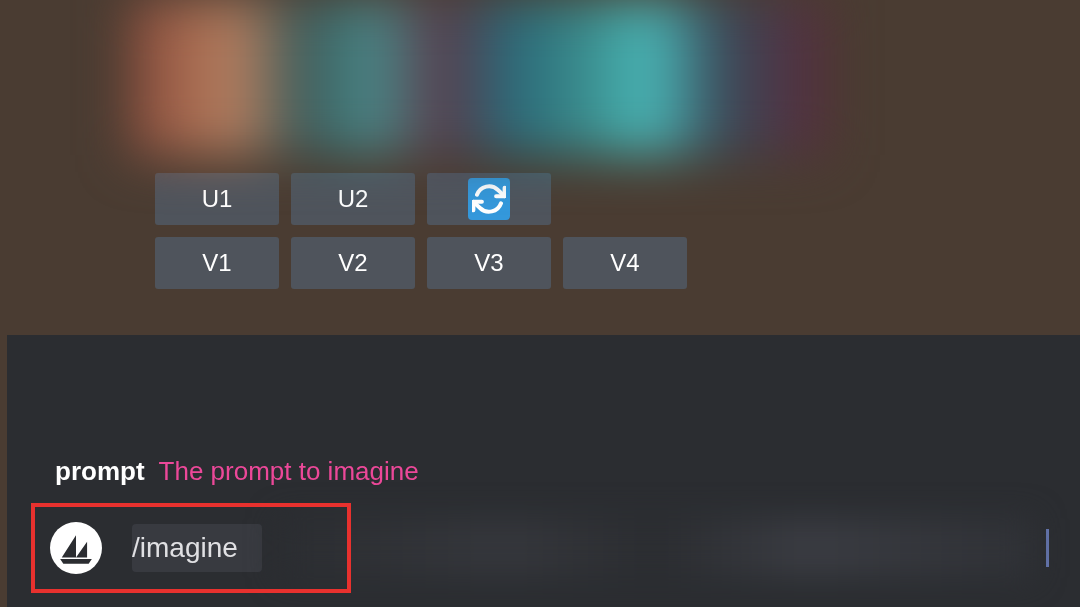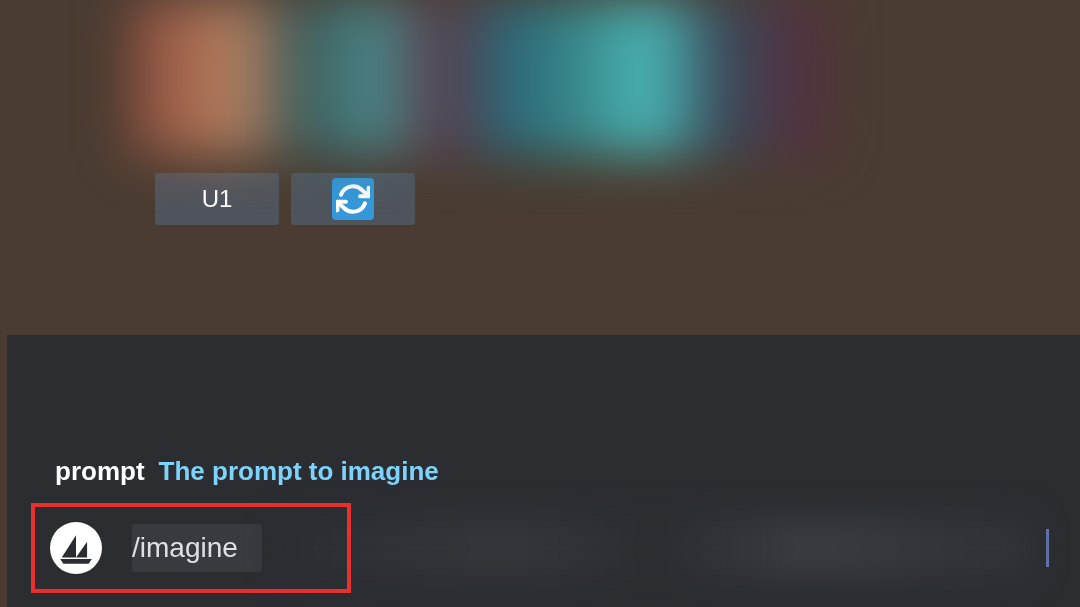--- a/index.html
+++ b/index.html
@@ -104,23 +104,23 @@
       align-items: center;
       gap: 14px;
       margin-bottom: 22px;
     }
     .prompt-label {
       color: #ffffff;
       font-size: 26px;
       font-weight: 700;
     }
     .prompt-description {
-      color: #7dd3fc;
+      color: #ec4899;
       font-size: 26px;
-      font-weight: 700;
+      font-weight: 400;
     }
     .input-row {
       display: flex;
       align-items: center;
       gap: 0;
       position: relative;
       height: 78px;
     }
     .highlight-box {
       position: absolute;
@@ -178,29 +178,36 @@
   </style>
 </head>
 <body>
 
 <div class="top-area">
   <div class="image-preview"></div>
 
   <div class="button-rows">
     <div class="button-row">
       <button class="action-button">U1</button>
+      <button class="action-button">U2</button>
       <button class="reroll-button">
         <span class="reroll-icon">
           <svg width="34" height="34" viewBox="0 0 24 24" fill="none" stroke="#ffffff" stroke-width="2.8" stroke-linecap="round" stroke-linejoin="round">
             <polyline points="23 4 23 10 17 10"></polyline>
             <polyline points="1 20 1 14 7 14"></polyline>
             <path d="M3.51 9a9 9 0 0 1 14.85-3.36L23 10M1 14l4.64 4.36A9 9 0 0 0 20.49 15"></path>
           </svg>
         </span>
       </button>
+    </div>
+    <div class="button-row">
+      <button class="action-button">V1</button>
+      <button class="action-button">V2</button>
+      <button class="action-button">V3</button>
+      <button class="action-button">V4</button>
     </div>
   </div>
 </div>
 
 <div class="bottom-area">
   <div class="prompt-label-row">
     <span class="prompt-label">prompt</span>
     <span class="prompt-description">The prompt to imagine</span>
   </div>
 

